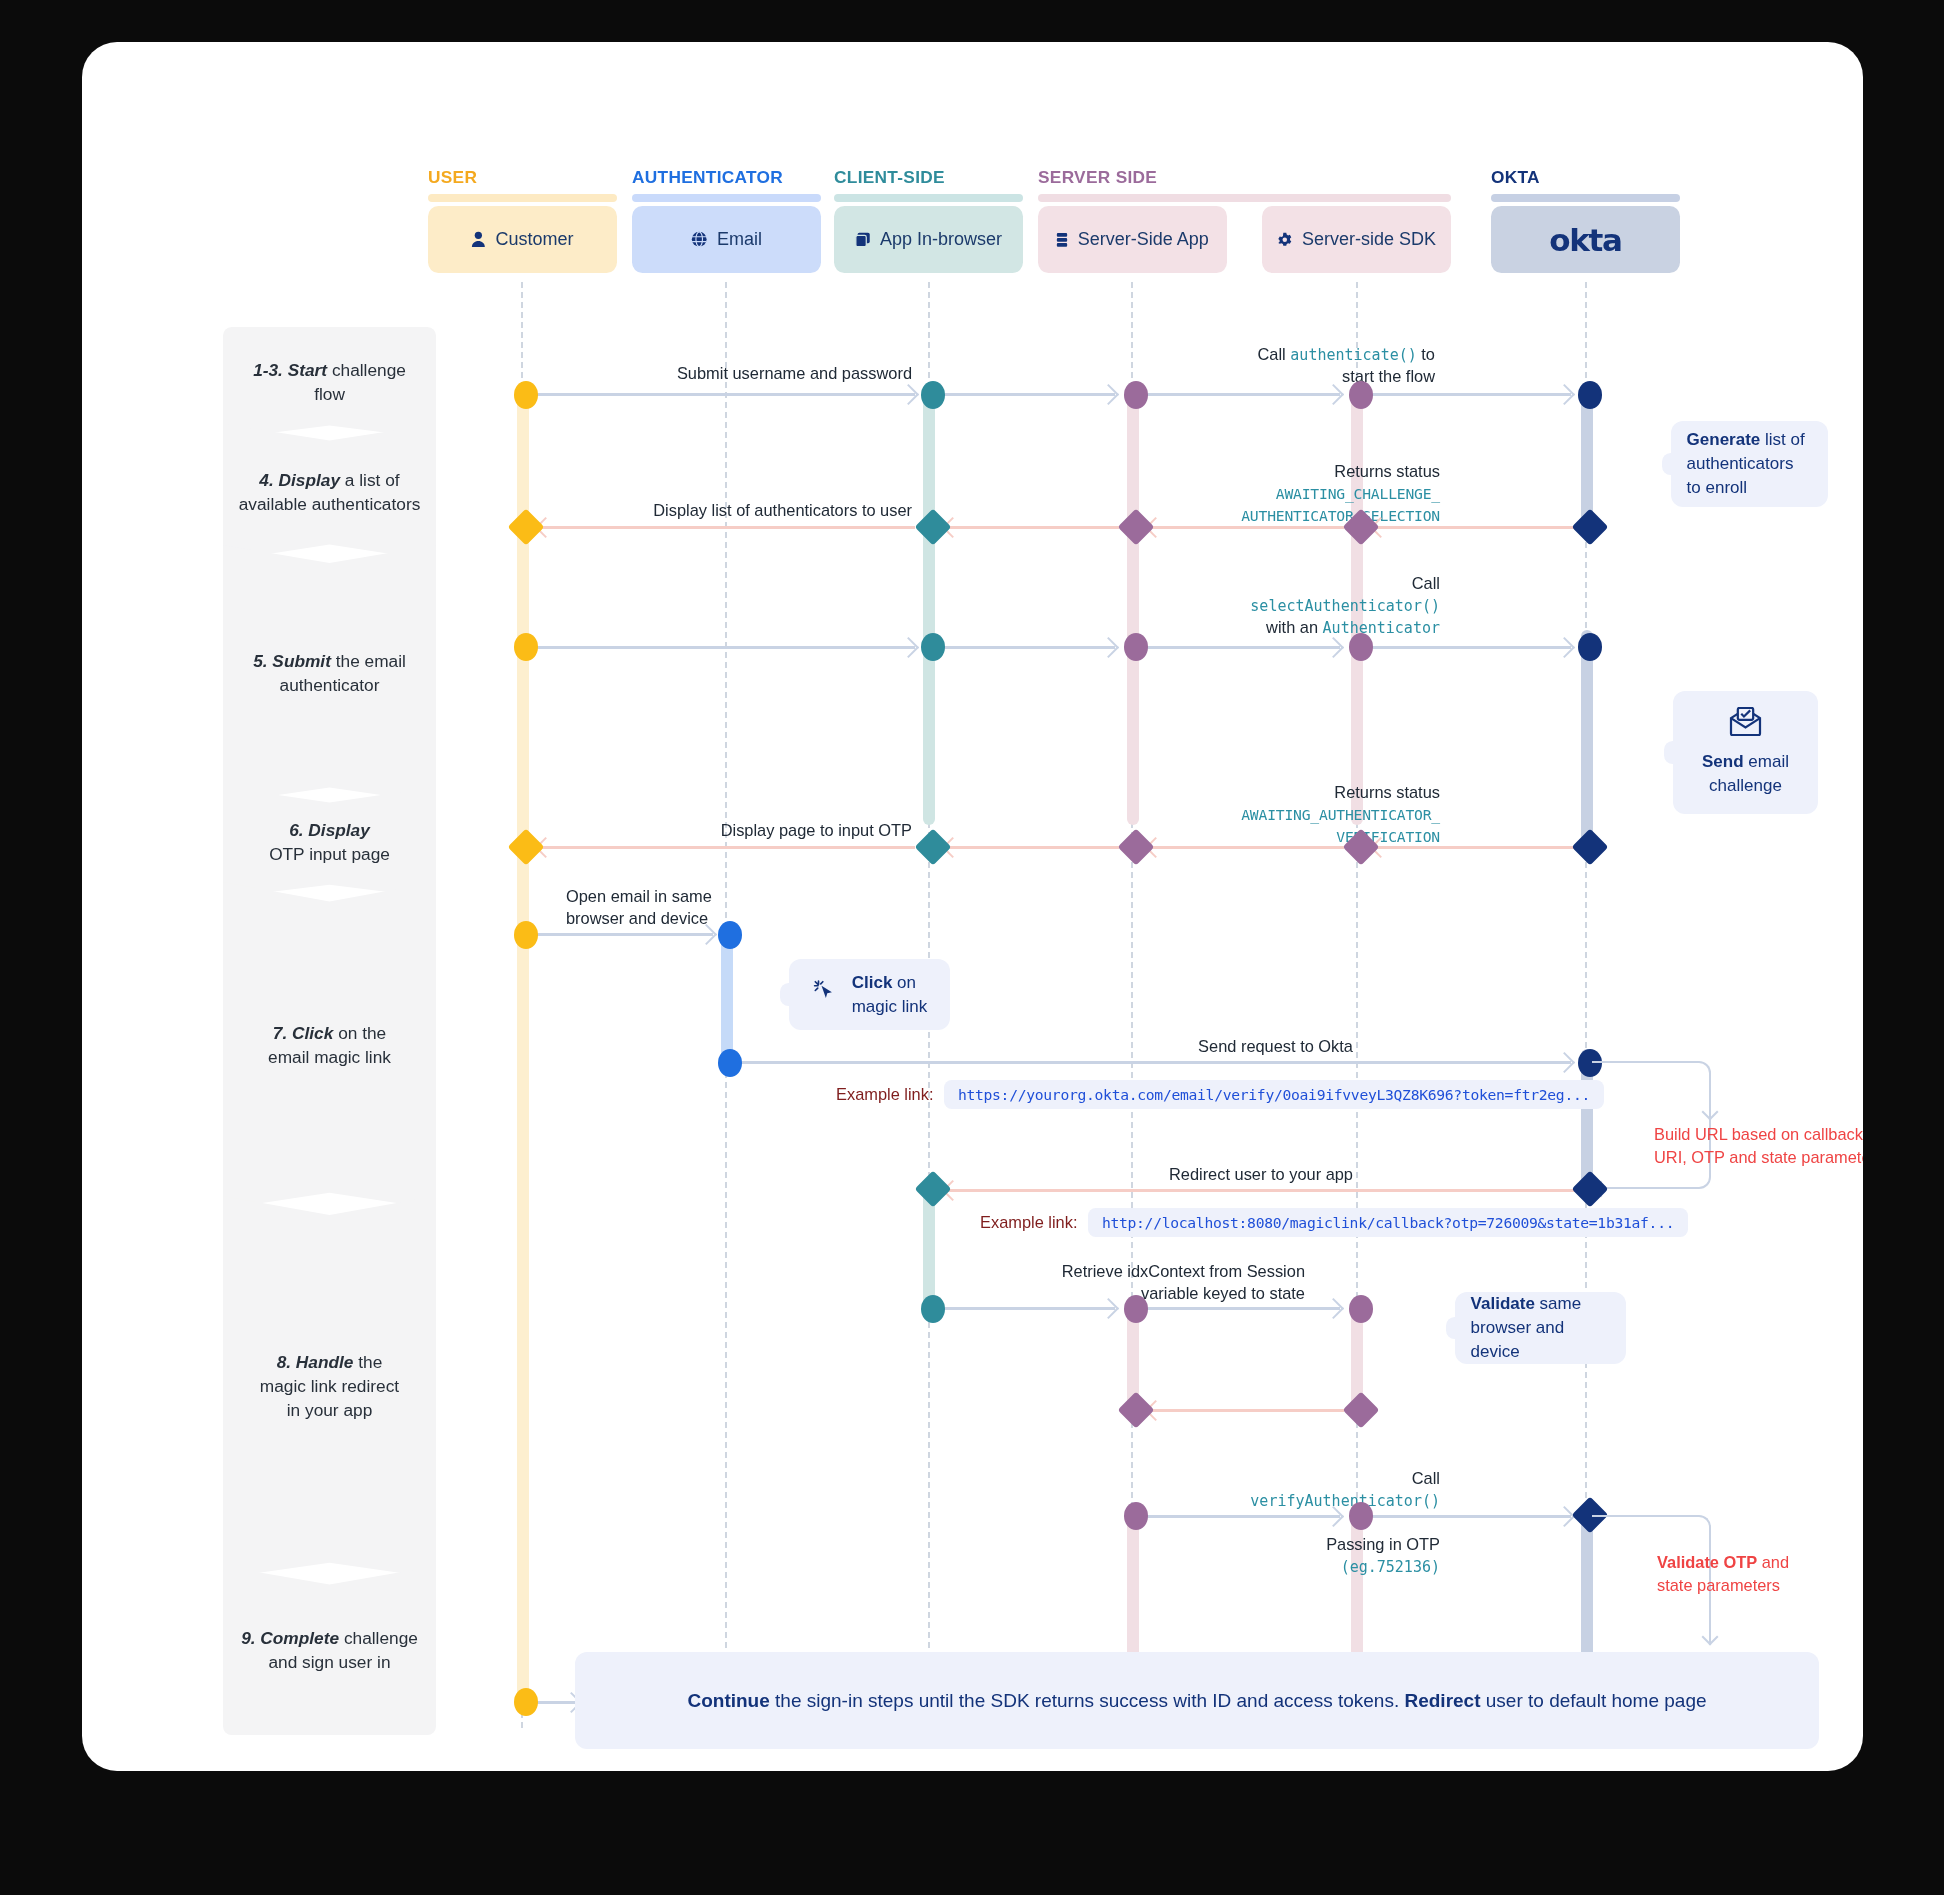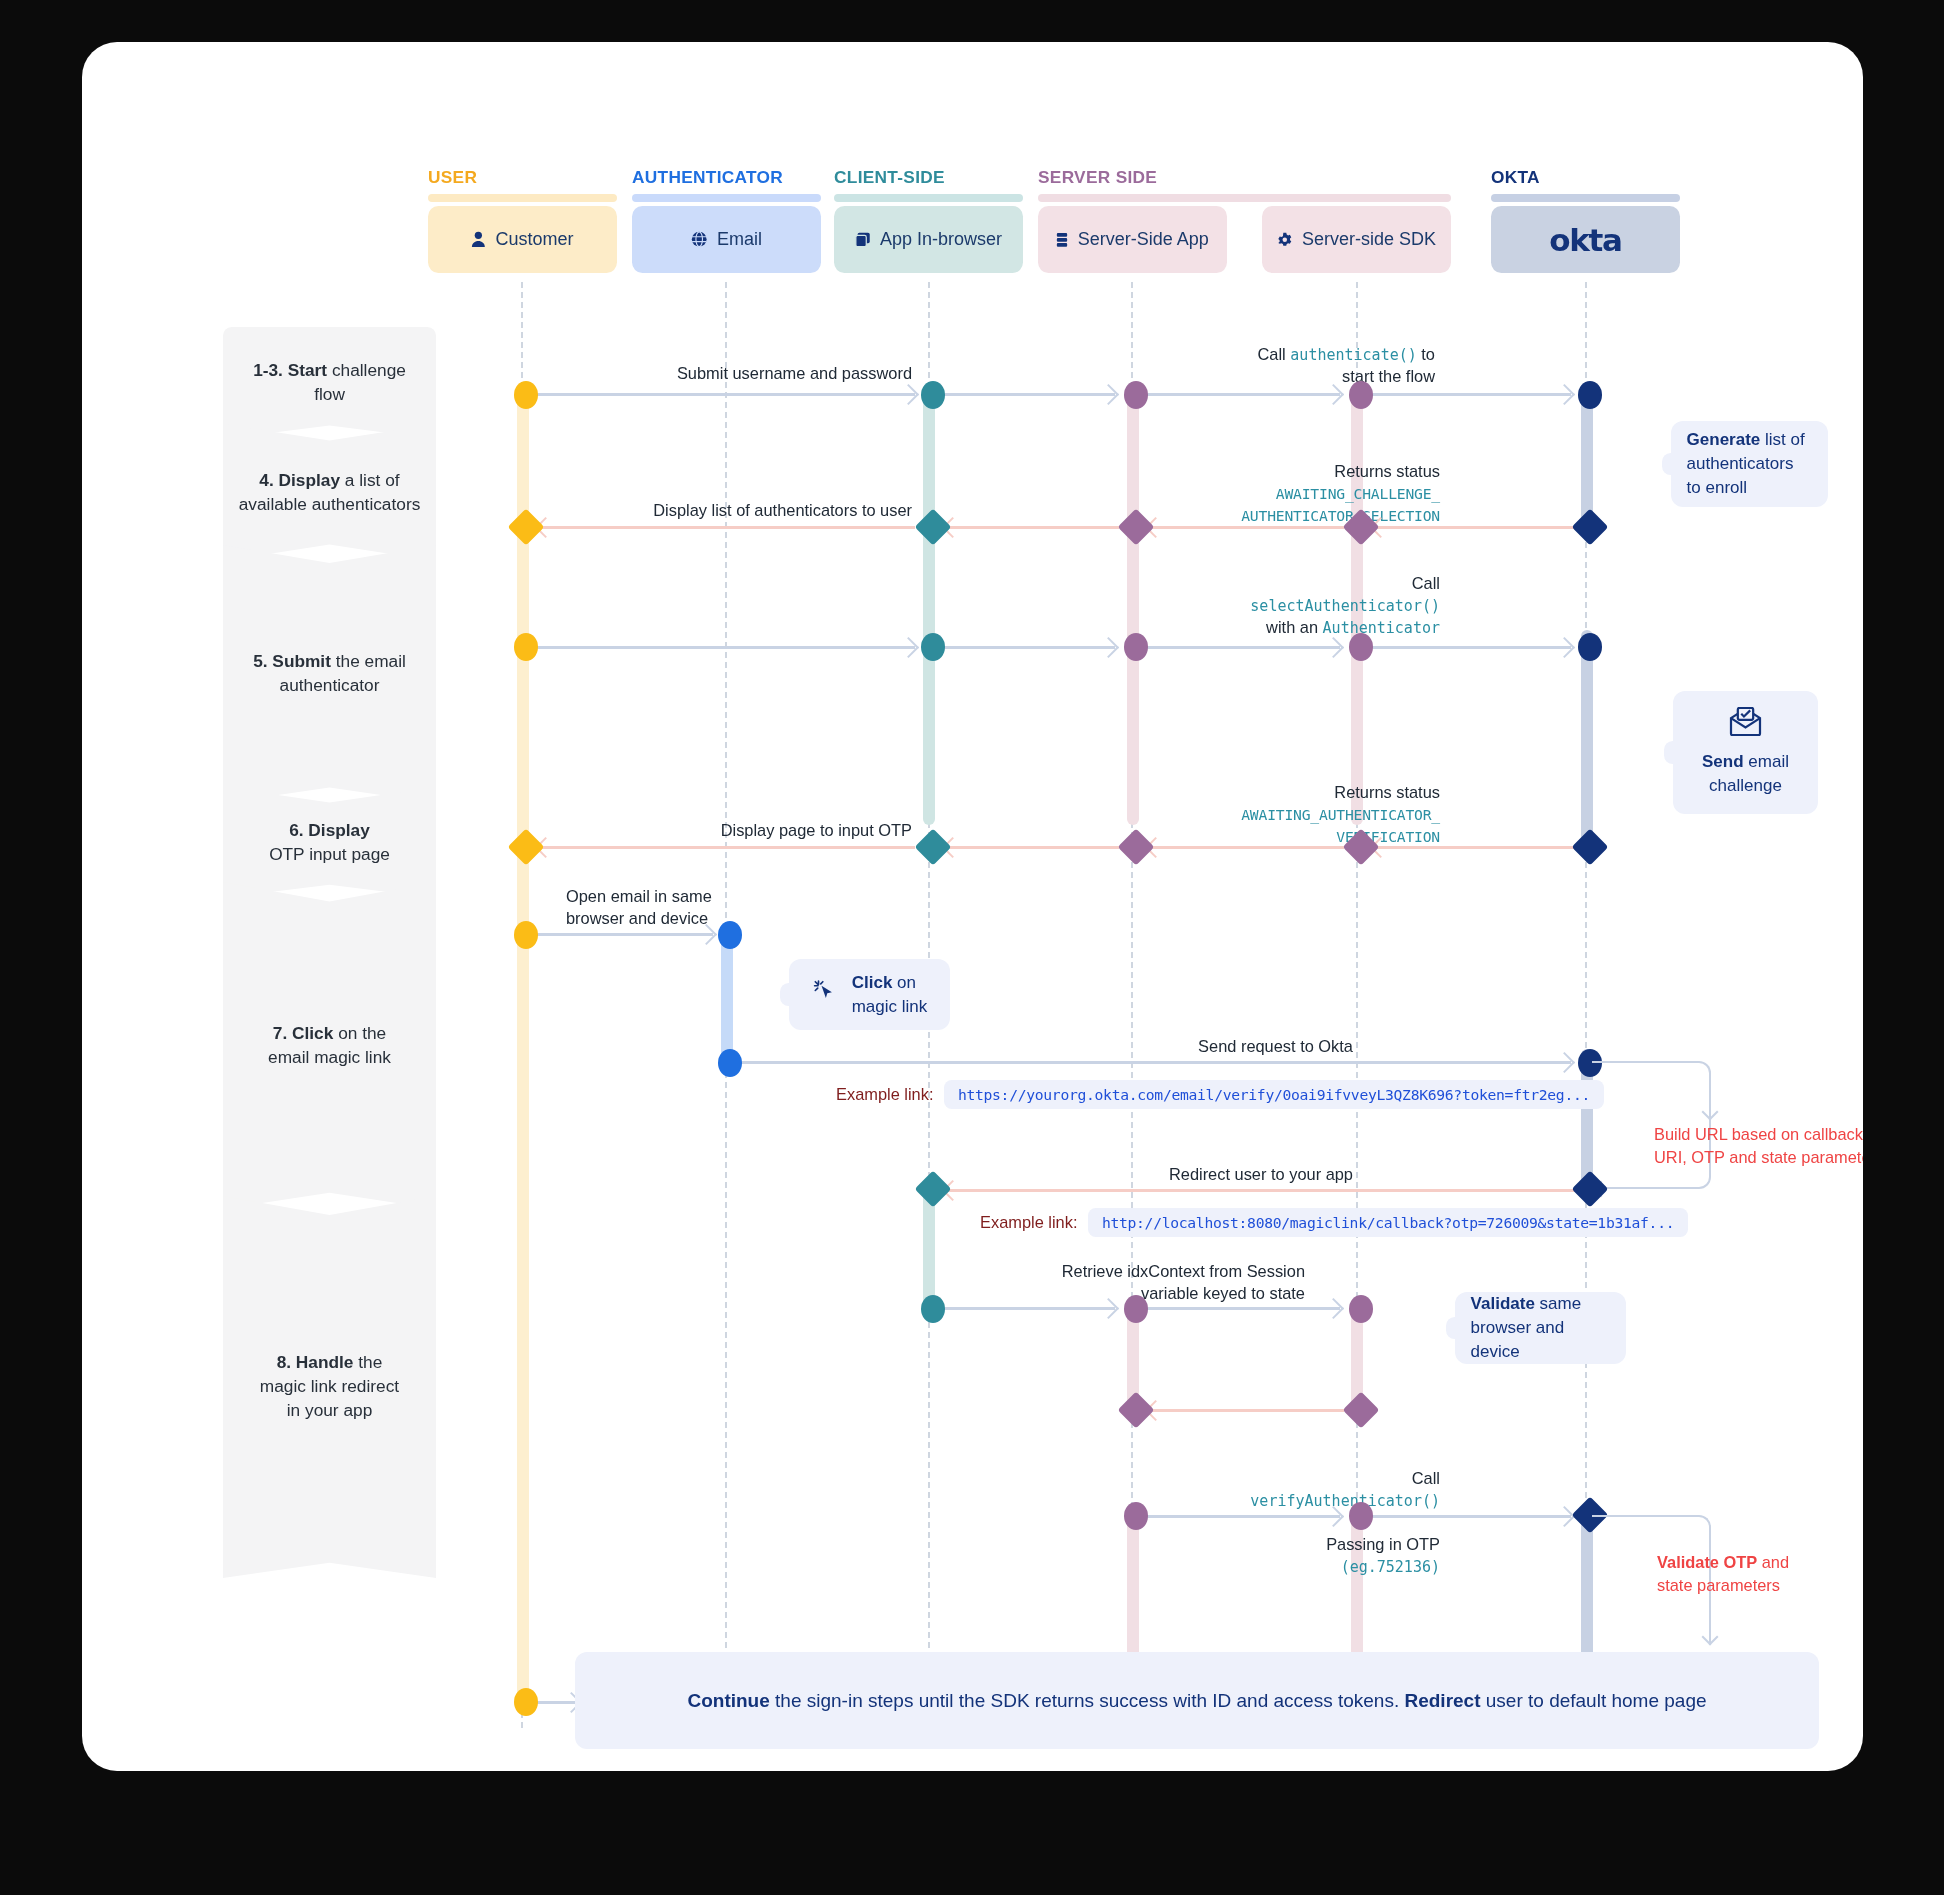--- a/index.html
+++ b/index.html
@@ -41,21 +41,21 @@
   }
 
   
   .step {
     position:absolute; left:141px; width:213px;
     background:#f4f4f5;
     display:flex; align-items:center; justify-content:center;
     text-align:center;
     font-size:17.3px; line-height:1.38; color:#28303a;
   }
-  .step span.b { font-weight:bold; }
+  .step span.b { font-weight:bold;font-style:italic; }
   .step-in { padding:0 14px; }
 
   
   .dashline {
     position:absolute; width:0; border-left:2.6px dashed #cfd6e0;
   }
   .act { position:absolute; width:12px; border-radius:6px; }
 
   
   .circ { position:absolute; width:24px; height:28px; border-radius:50%; }
@@ -231,20 +231,26 @@
     <div class="step-in">
       <span class="b">7. Click</span><span> on the</span><br>
       <span>email magic link</span>
     </div>
   </div>
   <div class="step" style="top:1154px;height:382px;clip-path:polygon(0 0,50% 5%,100% 0,100% 100%,50% 96%,0 100%);">
     <div class="step-in">
       <span class="b">8. Handle</span><span> the</span><br>
       <span>magic link redirect</span><br>
       <span>in your app</span>
+    </div>
+  </div>
+  <div class="step" style="top:1524px;height:169px;border-radius:0 0 8.6px 8.6px;clip-path:polygon(0 0,50% 11%,100% 0,100% 100%,0 100%);">
+    <div class="step-in">
+      <span class="b">9. Complete</span><span> challenge</span><br>
+      <span>and sign user in</span>
     </div>
   </div>
 
   <div class="dashline" style="left:439px;top:240px;height:1446px;"></div>
   <div class="dashline" style="left:643px;top:240px;height:1446px;"></div>
   <div class="dashline" style="left:846px;top:240px;height:1446px;"></div>
   <div class="dashline" style="left:1049px;top:240px;height:1446px;"></div>
   <div class="dashline" style="left:1274px;top:240px;height:1446px;"></div>
   <div class="dashline" style="left:1503px;top:240px;height:1446px;"></div>
 

